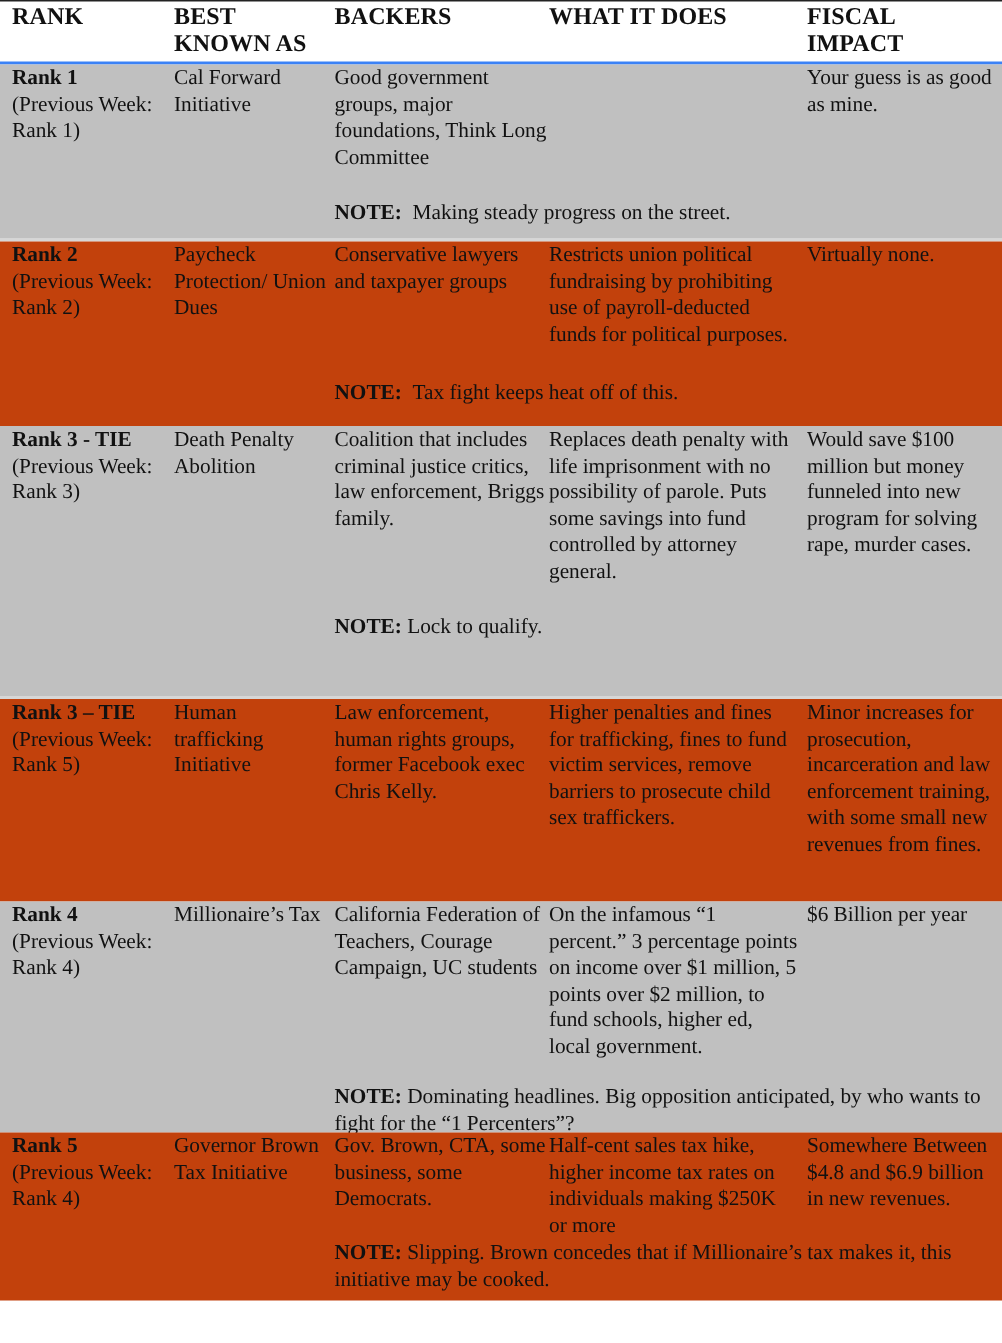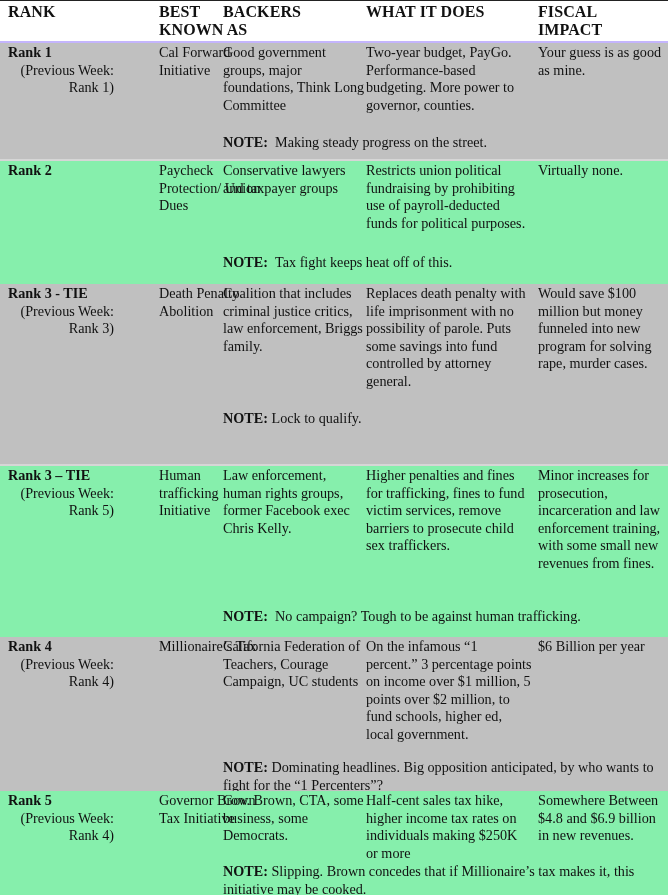--- a/index.html
+++ b/index.html
@@ -15,51 +15,51 @@
       color: #111111;
     }
     .doc-table {
       position: relative;
       width: 668px;
     }
     .header-row {
       position: relative;
       height: 40px;
       border-top: 1px solid #222;
-      border-bottom: 2px solid #c4b5fd;
+      border-bottom: 2px solid #3b82f6;
       background: #ffffff;
     }
     .header-cell {
       position: absolute;
       top: 2px;
       font-family: "Liberation Serif", "DejaVu Serif", serif;
       font-weight: bold;
       font-size: 16px;
       line-height: 18px;
       letter-spacing: 0.1px;
     }
     .row {
       position: relative;
       font-family: "Liberation Serif", "DejaVu Serif", serif;
       font-size: 14.2px;
       line-height: 17.6px;
     }
     .row.gray { background: #c0c0c0; padding-left: 24px; }
-    .row.white { background: #86efac; }
+    .row.white { background: #c2410c; }
     .cell {
       position: absolute;
       top: 1px;
     }
     .c-rank { left: 8px; width: 106px; }
-    .c-known { left: 116px; width: 104px; margin-left: 43px; }
+    .c-known { left: 116px; width: 104px; }
     .c-backers { left: 223px; width: 144px; }
     .c-what { left: 366px; width: 166px; }
     .c-fiscal { left: 538px; width: 128px; }
     .rank-title { font-weight: bold; display: block; }
-    .rank-prev { display: block; text-align: right; }
+    .rank-prev { display: block; }
     .note {
       position: absolute;
       left: 223px;
       width: 440px;
     }
     .note-label { font-weight: bold; }
     .divider {
       height: 2px;
       background: #d6d6d6;
     }
@@ -77,31 +77,31 @@
     <div class="header-cell c-fiscal" style="width:80px">FISCAL IMPACT</div>
   </div>
 
   <div class="row gray" style="height:116px">
     <div class="cell c-rank">
       <span class="rank-title">Rank 1</span>
       <span class="rank-prev">(Previous Week: Rank 1)</span>
     </div>
     <div class="cell c-known">Cal Forward Initiative</div>
     <div class="cell c-backers">Good government groups, major foundations, Think Long Committee</div>
-    <div class="cell c-what">Two-year budget, PayGo. Performance-based budgeting. More power to governor, counties.</div>
     <div class="cell c-fiscal">Your guess is as good as mine.</div>
     <div class="note" style="top:91px">
       <span class="note-label">NOTE:</span>&nbsp;&nbsp;<span>Making steady progress on the street.</span>
     </div>
   </div>
   <div class="divider"></div>
 
   <div class="row white" style="height:123px">
     <div class="cell c-rank">
       <span class="rank-title">Rank 2</span>
+      <span class="rank-prev">(Previous Week: Rank 2)</span>
     </div>
     <div class="cell c-known">Paycheck Protection/ Union Dues</div>
     <div class="cell c-backers">Conservative lawyers and taxpayer groups</div>
     <div class="cell c-what">Restricts union political fundraising by prohibiting use of payroll-deducted funds for political purposes.</div>
     <div class="cell c-fiscal">Virtually none.</div>
     <div class="note" style="top:93px">
       <span class="note-label">NOTE:</span>&nbsp;&nbsp;<span>Tax fight keeps heat off of this.</span>
     </div>
   </div>
 
@@ -113,21 +113,21 @@
     <div class="cell c-backers">Coalition that includes criminal justice critics, law enforcement, Briggs family.</div>
     <div class="cell c-known">Death Penalty Abolition</div>
     <div class="cell c-what">Replaces death penalty with life imprisonment with no possibility of parole. Puts some savings into fund controlled by attorney general.</div>
     <div class="cell c-fiscal">Would save $100 million but money funneled into new program for solving rape, murder cases.</div>
     <div class="note" style="top:126px">
       <span class="note-label">NOTE:</span>&nbsp;<span>Lock to qualify.</span>
     </div>
   </div>
   <div class="divider"></div>
 
-  <div class="row white" style="height:171px">
+  <div class="row white" style="height:135px">
     <div class="cell c-rank">
       <span class="rank-title">Rank 3 – TIE</span>
       <span class="rank-prev">(Previous Week: Rank 5)</span>
     </div>
     <div class="cell c-known">Human trafficking Initiative</div>
     <div class="cell c-backers">Law enforcement, human rights groups, former Facebook exec Chris Kelly.</div>
     <div class="cell c-what">Higher penalties and fines for trafficking, fines to fund victim services, remove barriers to prosecute child sex traffickers.</div>
     <div class="cell c-fiscal">Minor increases for prosecution, incarceration and law enforcement training, with some small new revenues from fines.</div>
     <div class="note" style="top:142px">
       <span class="note-label">NOTE:</span>&nbsp;&nbsp;<span>No campaign? Tough to be against human trafficking.</span>

